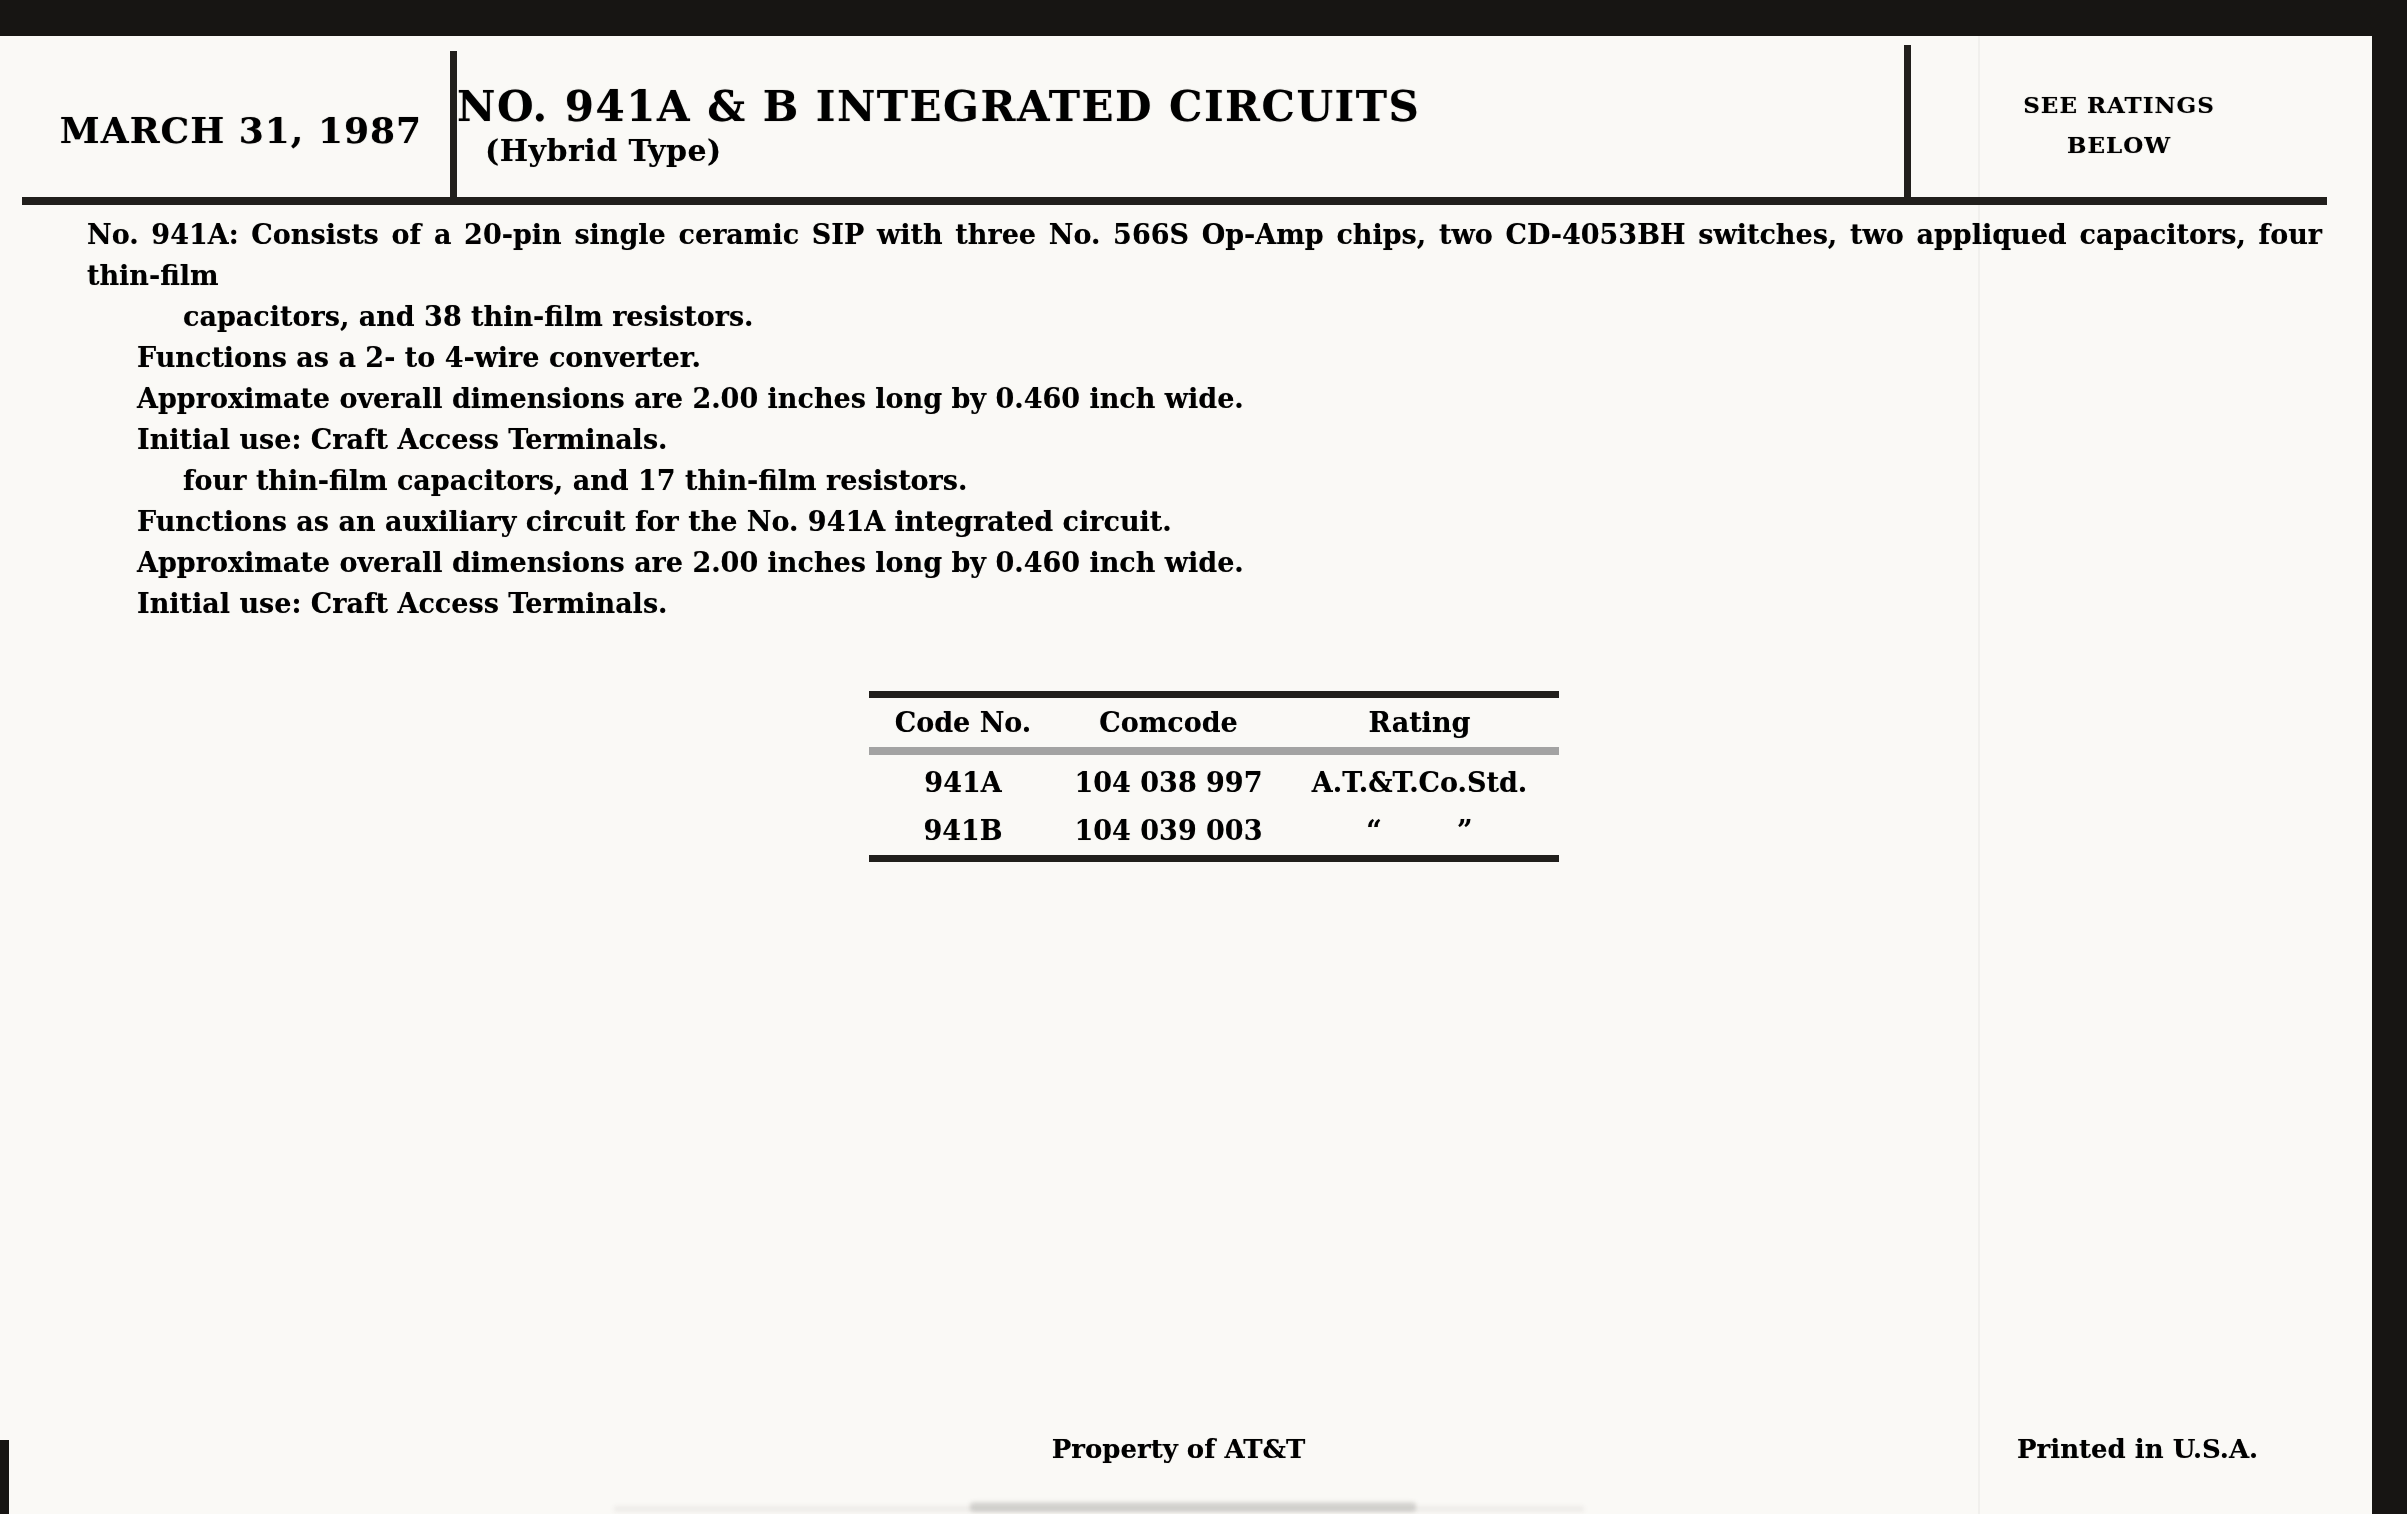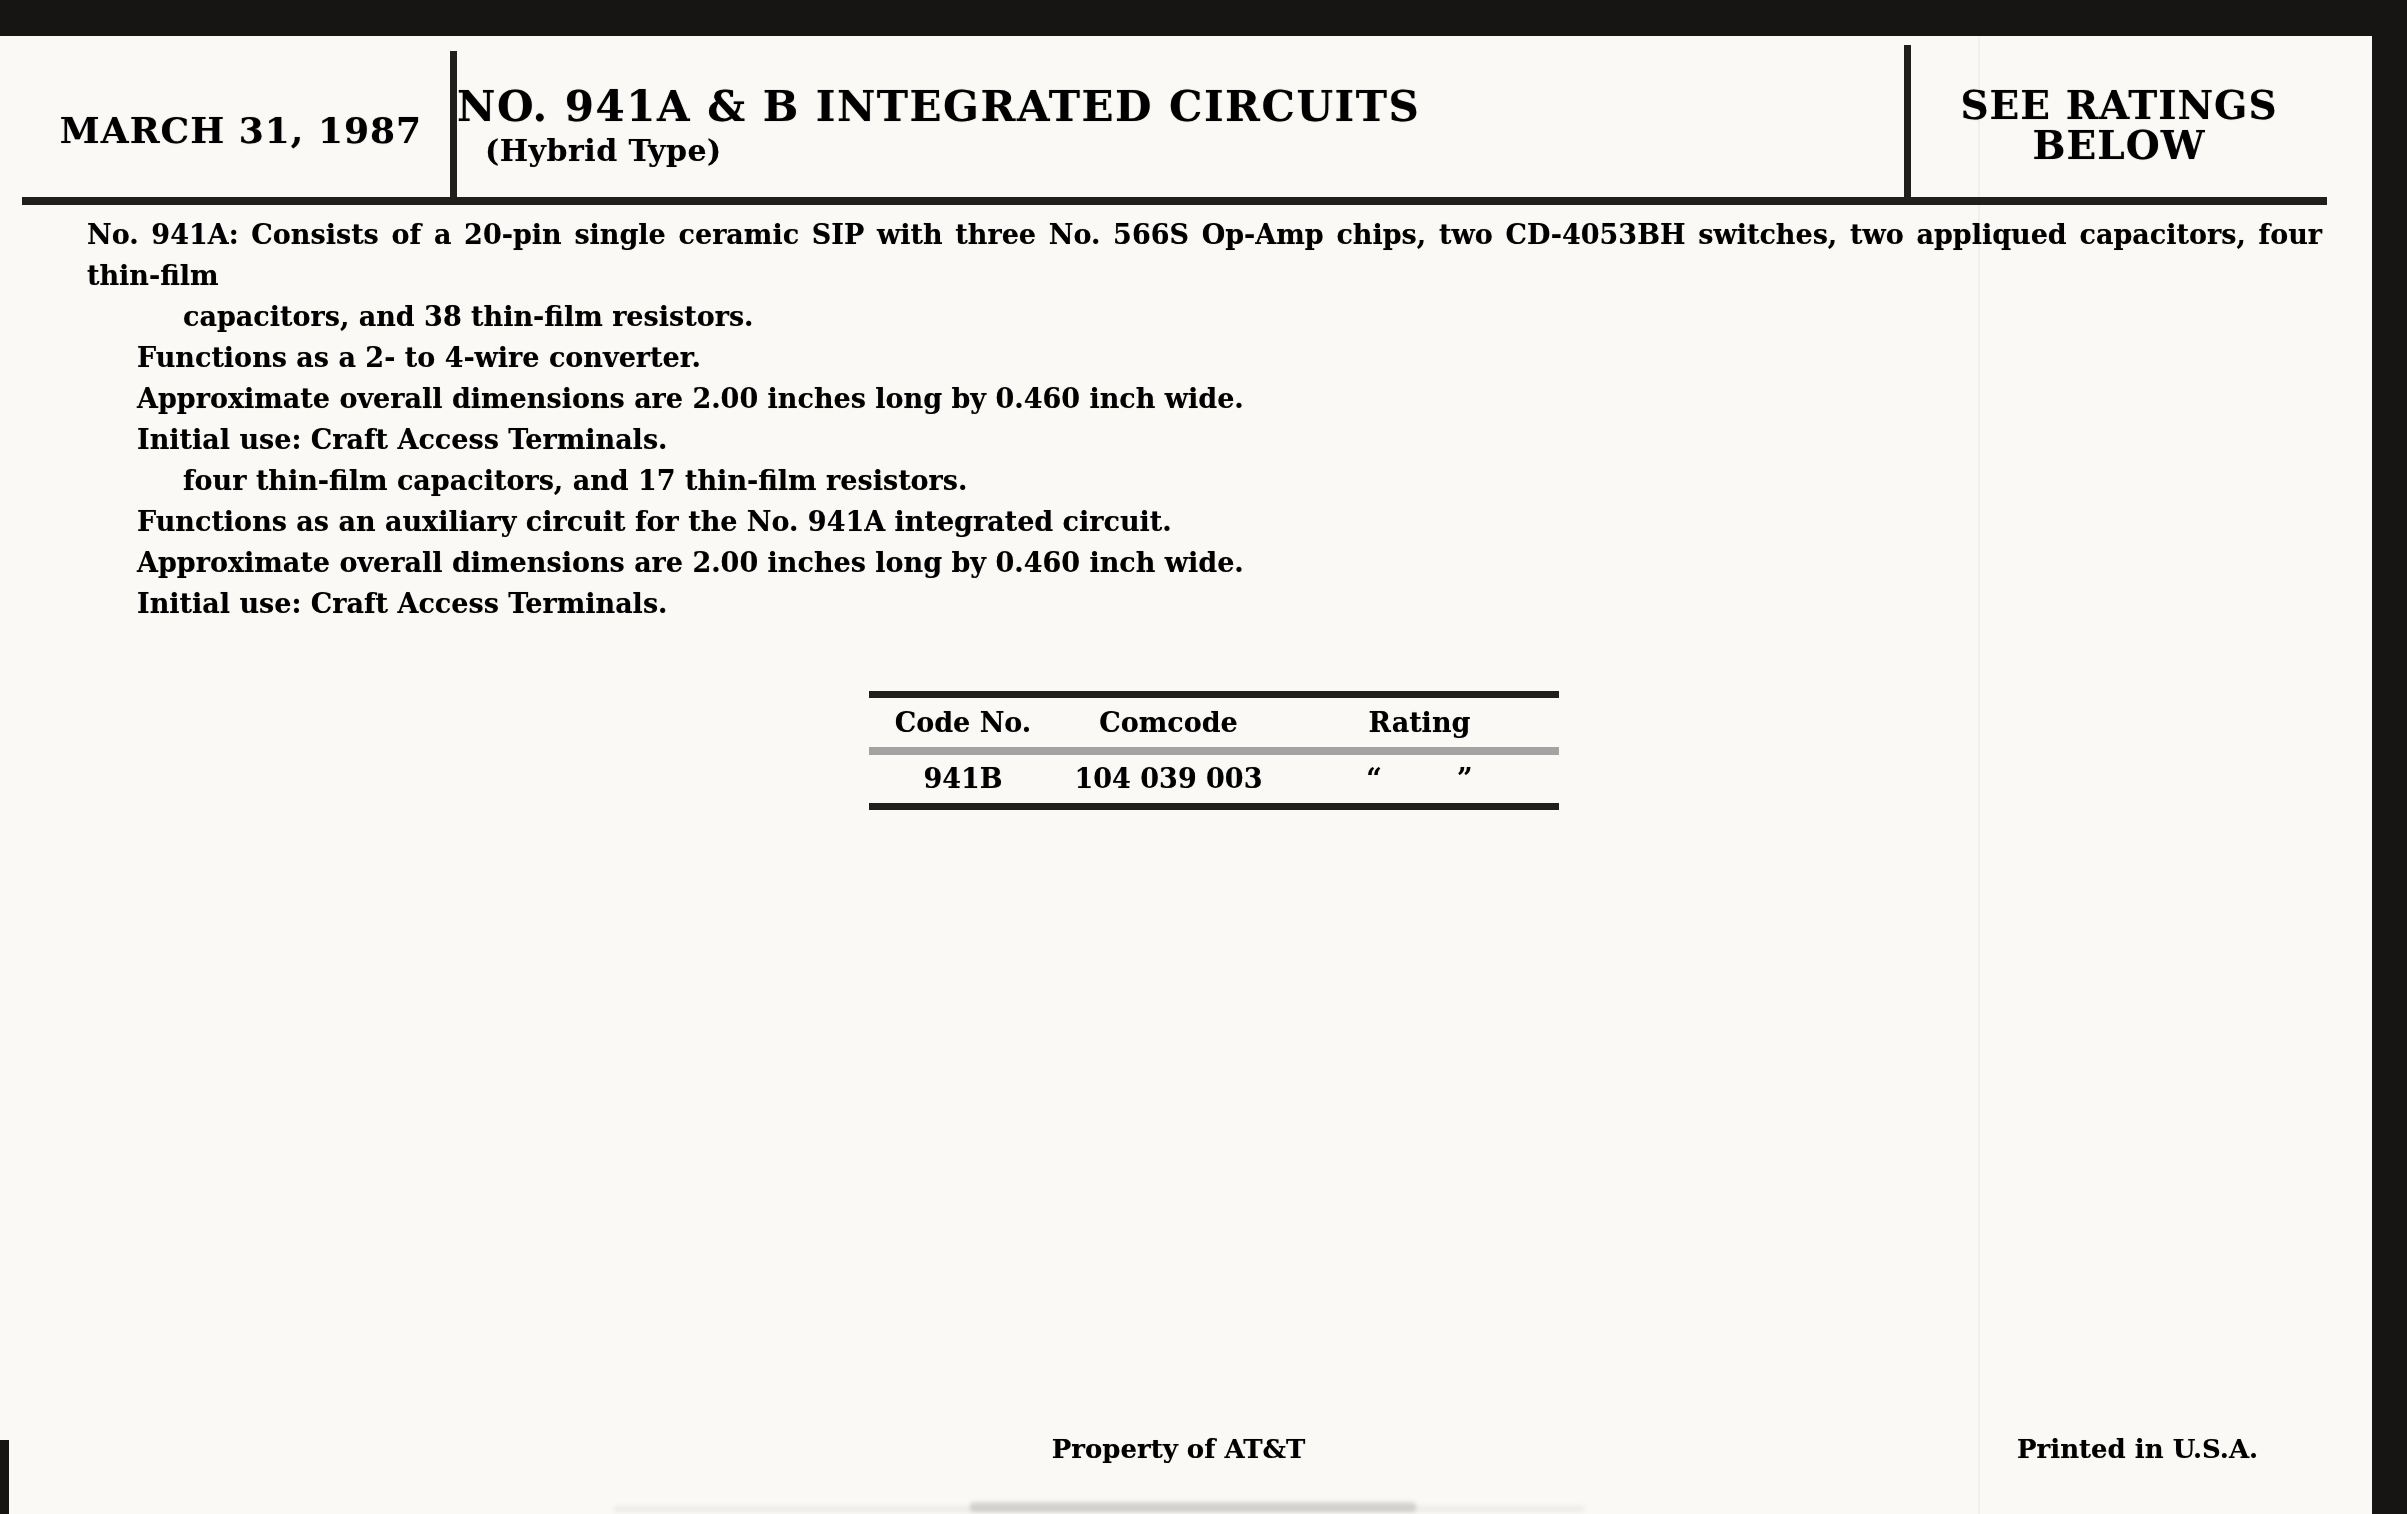--- a/index.html
+++ b/index.html
@@ -30,21 +30,21 @@
   .vdiv1{left:450px;top:51px;height:147px;}
   .vdiv2{left:1904px;top:45px;height:153px;}
   .title-block{position:absolute;left:457px;top:83px;width:1446px;text-align:left;}
   .title{
     font-size:42px;letter-spacing:1.5px;line-height:48px;
     text-shadow:0 0 1px rgba(38,35,33,.55);
   }
   .subtitle{font-size:30px;line-height:40px;letter-spacing:0.5px;text-shadow:0 0 0.8px rgba(38,35,33,.5);margin-left:28px;}
   .ratings{
     position:absolute;left:1911px;top:85px;width:416px;
-    text-align:center;font-size:39px;line-height:40px;letter-spacing:1px;
+    text-align:center;font-size:23px;line-height:40px;letter-spacing:1px;
     text-shadow:0 0 1px rgba(38,35,33,.55);
   }
   .hrule{position:absolute;left:22px;top:197px;width:2305px;height:8px;background:#211f1c;}
 
   
   .body-text{
     position:absolute;left:87px;top:214px;width:2235px;
     font-size:27px;line-height:41px;
     text-shadow:0 0 0.7px rgba(38,35,33,.5);
   }
@@ -113,20 +113,25 @@
     <div class="line i1">Approximate overall dimensions are 2.00 inches long by 0.460 inch wide.</div>
     <div class="line i1">Initial use: Craft Access Terminals.</div>
   </div>
 
   <div class="ratings-table">
     <div class="t-row head">
       <div class="c1">Code No.</div>
       <div class="c2">Comcode</div>
       <div class="c3">Rating</div>
     </div>
+    <div class="t-row data first">
+      <div class="c1">941A</div>
+      <div class="c2">104 038 997</div>
+      <div class="c3">A.T.&amp;T.Co.Std.</div>
+    </div>
     <div class="t-row data">
       <div class="c1">941B</div>
       <div class="c2">104 039 003</div>
       <div class="c3">“        ”</div>
     </div>
   </div>
 
   <div class="footer-left">Property of AT&amp;T</div>
   <div class="footer-right">Printed in U.S.A.</div>
 

